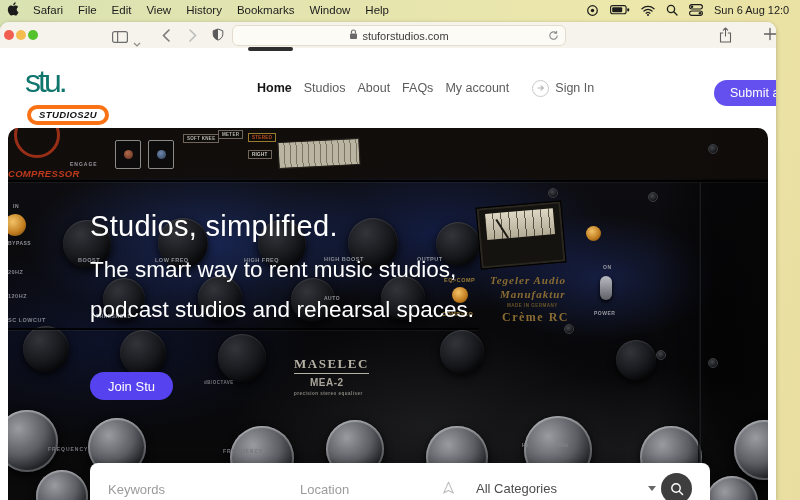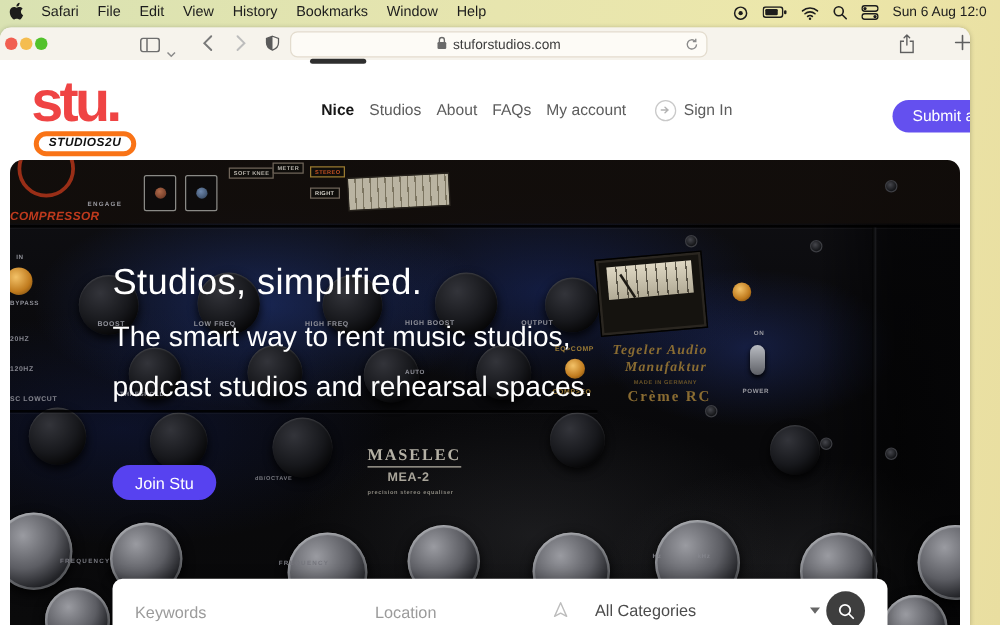--- a/index.html
+++ b/index.html
@@ -27,21 +27,21 @@
   .tl.g{left:28px;background:#53c22b}
   .tb-ic{position:absolute;color:#6e6e6e}
   .urlbar{position:absolute;left:232px;top:3px;width:332px;height:19px;background:#fdfbf6;
     border:1px solid #e3dcce;border-radius:6px;display:flex;align-items:center;justify-content:center;
     font-size:11px;color:#3c3c3c;gap:4px}
   .reload{position:absolute;right:6px;top:4px}
   
   .page{position:absolute;top:26px;left:0;right:0;bottom:0;background:#fff}
   .chip-dark{position:absolute;left:248px;top:-1px;width:45px;height:4px;background:#2e2e2e;border-radius:2px;z-index:6}
   .logo{position:absolute;left:25px;top:12px;line-height:1}
-  .logo-stu{font-size:46px;font-weight:700;letter-spacing:-3px;color:#ef4444;line-height:42px}
+  .logo-stu{font-size:32px;font-weight:400;letter-spacing:-3px;color:#0f766e;line-height:42px}
   .logo-badge{display:inline-block;border:4px solid #f97316;border-radius:10px;padding:1px 8px;
     font-size:9.5px;font-weight:700;font-style:italic;letter-spacing:.4px;color:#121212;margin:3px 0 0 2px}
   .nav{position:absolute;left:257px;top:0;height:80px;display:flex;align-items:center;gap:12px;
     font-size:12.5px;color:#5c5c5c}
   .nav .nitem{cursor:pointer;white-space:nowrap}
   .nav .nitem.active{color:#161616;font-weight:bold}
   .signin{display:flex;align-items:center;gap:6px;margin-left:11px;cursor:pointer}
   .signin-circle{width:15px;height:15px;border:1px solid #c9c9c9;border-radius:50%;
     display:flex;align-items:center;justify-content:center}
   .submit{position:absolute;left:714px;top:32px;height:26px;padding:0 16px;border-radius:13px;
@@ -227,21 +227,21 @@
 
   <div class="page">
     <div class="chip-dark"></div>
 
     <div class="logo">
       <div class="logo-stu">stu.</div>
       <div class="logo-badge">STUDIOS2U</div>
     </div>
 
     <div class="nav">
-      <span class="nitem active">Nice</span>
+      <span class="nitem active">Home</span>
       <span class="nitem">Studios</span>
       <span class="nitem">About</span>
       <span class="nitem">FAQs</span>
       <span class="nitem">My account</span>
       <span class="signin">
         <span class="signin-circle">
           <svg width="8" height="8" viewBox="0 0 8 8">
               <path d="M1 4h5M4 1.8L6.4 4 4 6.2" fill="none" stroke="#b3b3b3" stroke-width="1.1" stroke-linecap="round"></path>
             </svg>
         </span>

